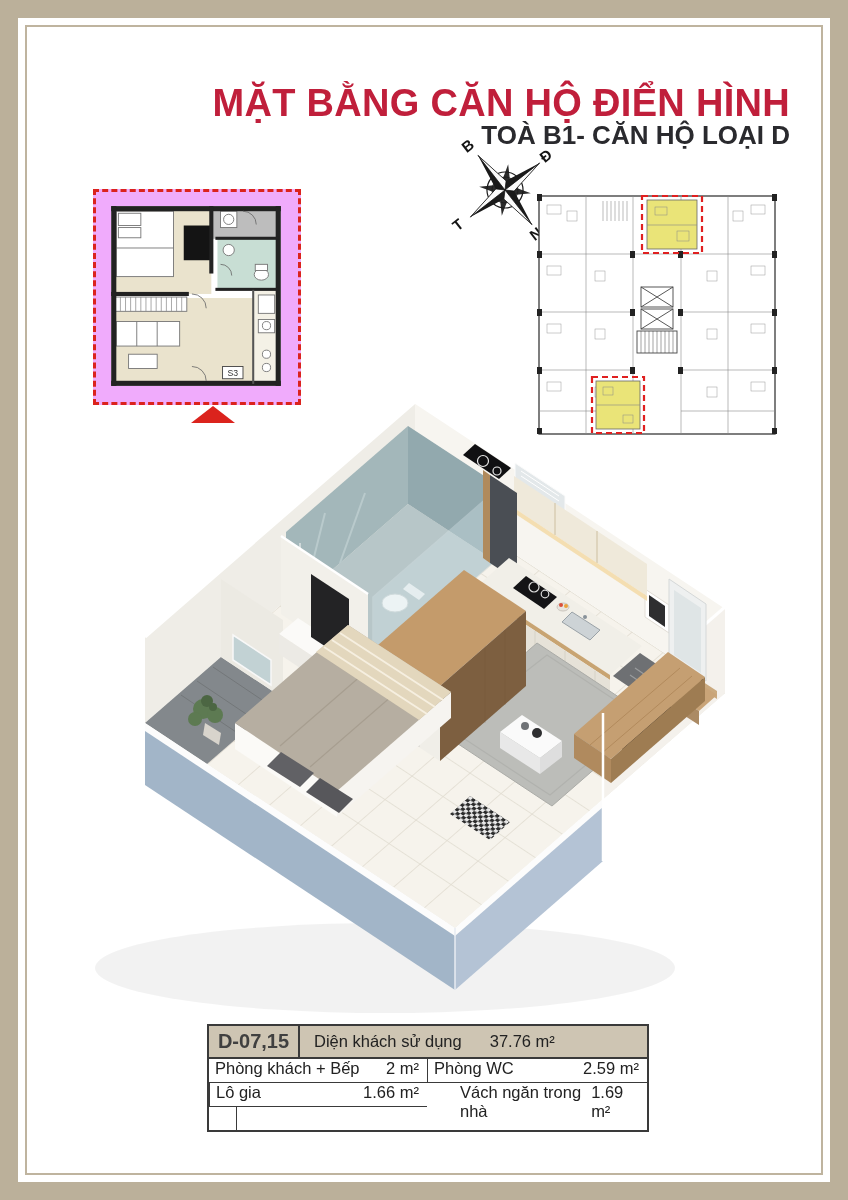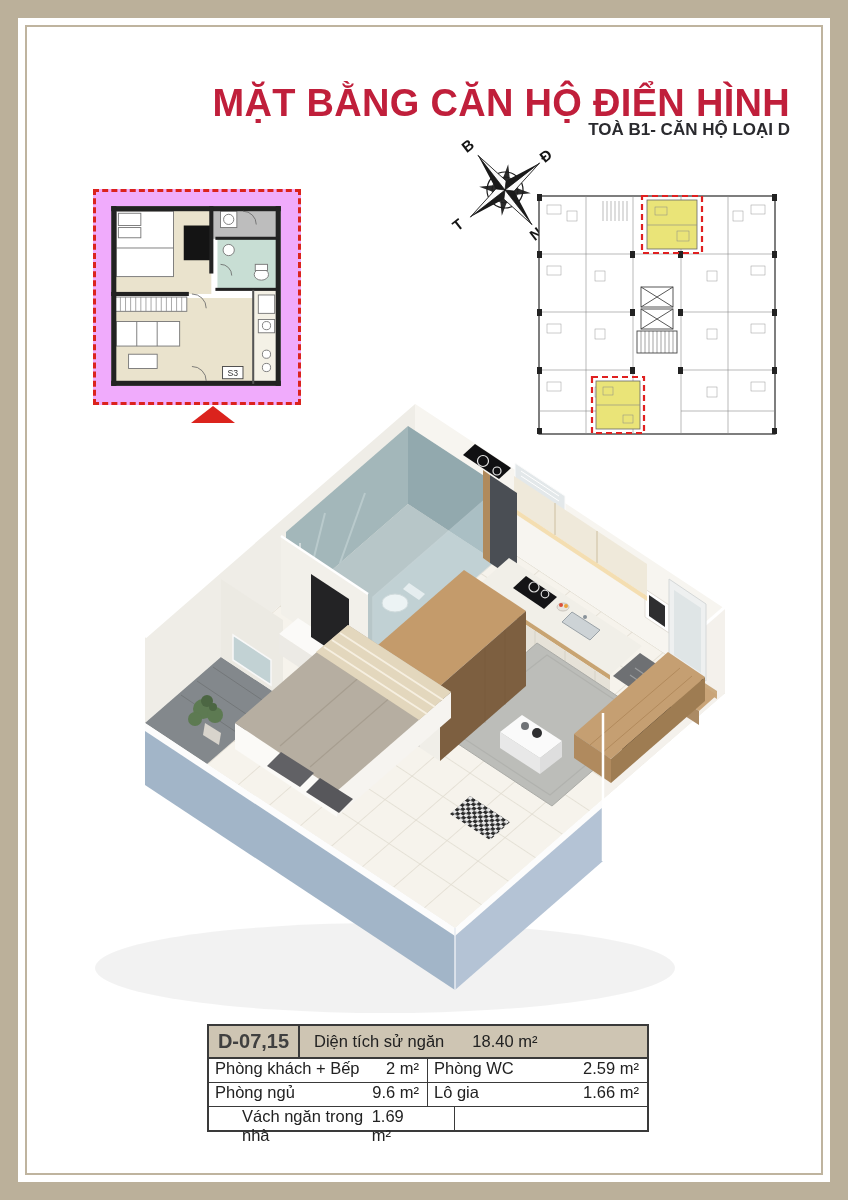--- a/index.html
+++ b/index.html
@@ -10,21 +10,21 @@
   }
   .page { position:absolute; inset:18px; background:#ffffff; }
   .rule { position:absolute; inset:25px; border:2px solid #BFB49F; pointer-events:none; background:transparent; }
 
   .title {
     position:absolute; top:82px; right:58px;
     color:#C01F3B; font-weight:bold; font-size:38px; letter-spacing:.3px; white-space:nowrap;
   }
   .subtitle {
     position:absolute; top:120px; right:58px;
-    color:#2A2A2E; font-weight:bold; font-size:17px; white-space:nowrap;
+    color:#2A2A2E; font-weight:bold; font-size:26px; white-space:nowrap;
   }
 
   .compass { position:absolute; left:438px; top:133px; }
 
   .plan2d {
     position:absolute; left:93px; top:189px; width:202px; height:210px;
     border:3px dashed #DB231D; background:#f0abfc;
   }
   .plan2d svg { position:absolute; left:10px; top:9px; }
   .pointer-triangle {
@@ -363,37 +363,33 @@
     <path d="M60,338 L370,543 L370,597 L60,392 Z" fill="#a2b5c8"></path>
     <line x1="518" y1="320" x2="518" y2="468" stroke="#fff" stroke-width="2.5"></line>
     <line x1="370" y1="535" x2="370" y2="597" stroke="#e8edf2" stroke-width="1.5"></line>
   </g>
 </svg>
 
 <div class="spec">
   <div class="spec-header">
     <div class="spec-code">D-07,15</div>
     <div class="spec-total">
-      <span>Diện tích sử ngăn</span>
-      <span>18.40 m²</span>
+      <span>Diện khách sử dụng</span>
+      <span>37.76 m²</span>
     </div>
   </div>
   <div class="spec-body">
     <div class="cell">
       <span>Phòng khách + Bếp</span>
       <span>2 m²</span>
     </div>
     <div class="cell right-col">
       <span>Phòng WC</span>
       <span>2.59 m²</span>
     </div>
-    <div class="cell">
-      <span>Phòng ngủ</span>
-      <span>9.6 m²</span>
-    </div>
     <div class="cell right-col">
       <span>Lô gia</span>
       <span>1.66 m²</span>
     </div>
     <div class="cell last">
       <span>Vách ngăn trong nhà</span>
       <span>1.69 m²</span>
     </div>
     <div class="cell right-col last">
       <span></span>

